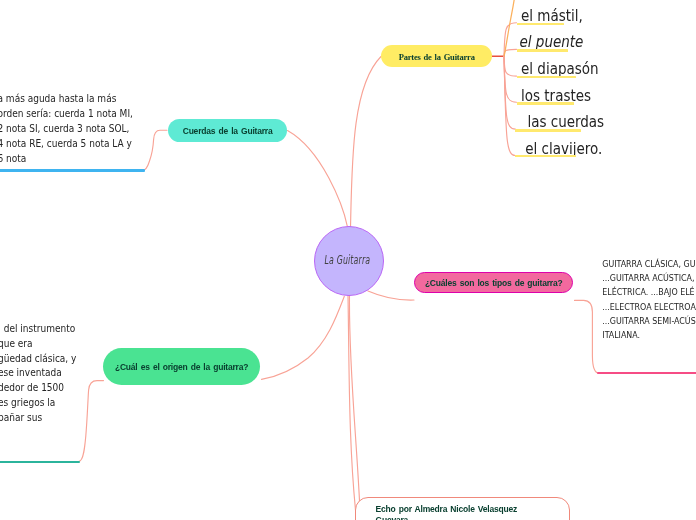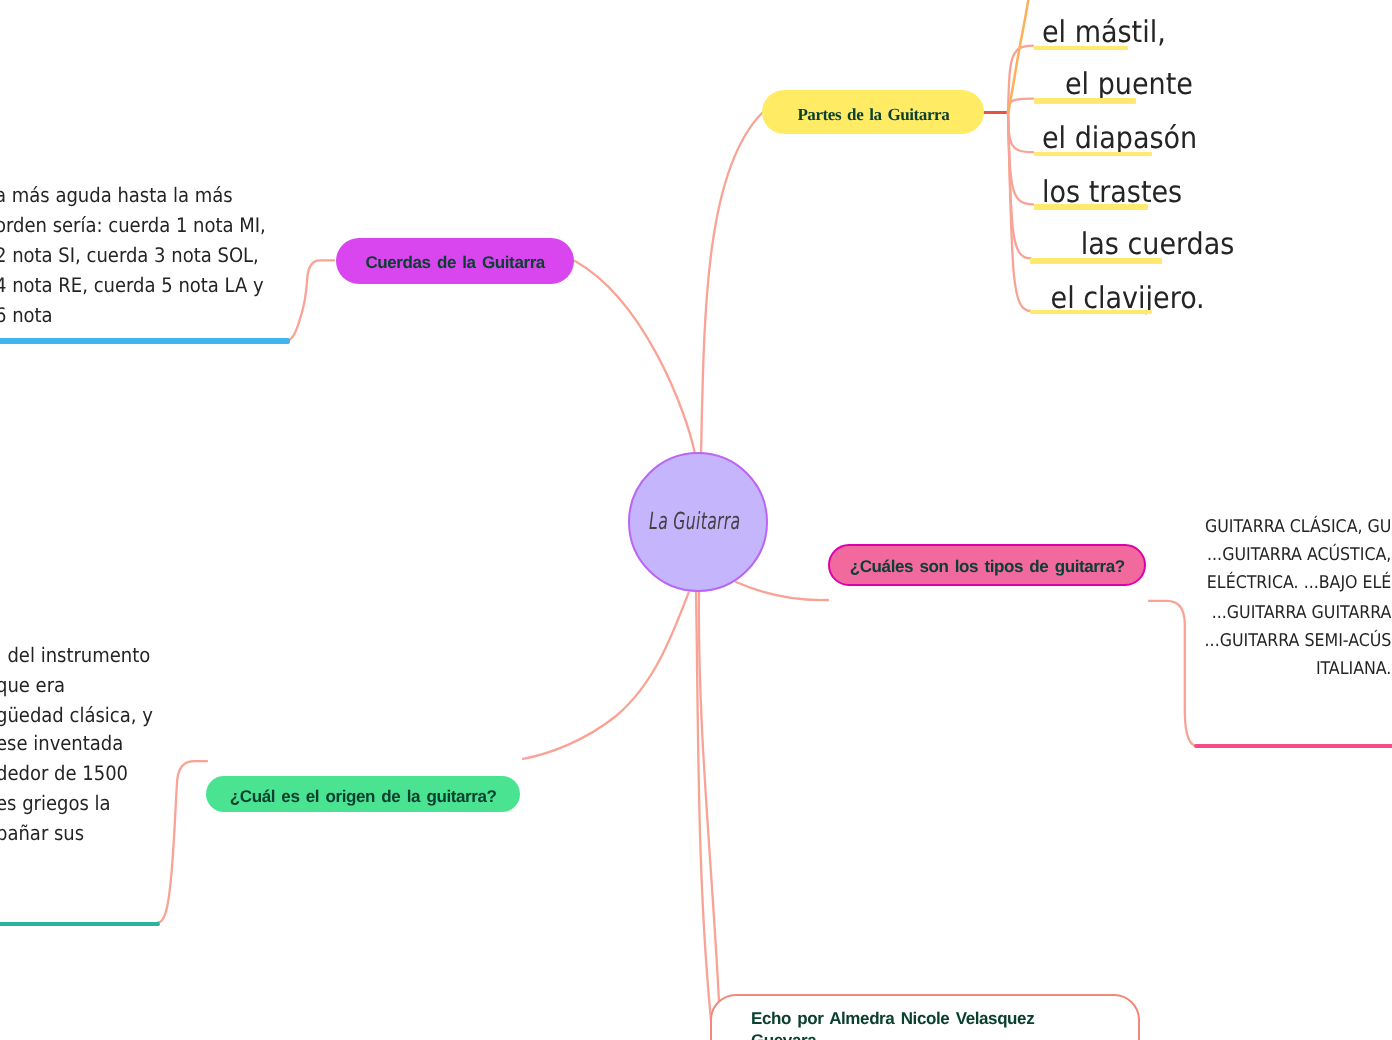--- a/index.html
+++ b/index.html
@@ -46,66 +46,66 @@
   </svg>
 
   <div class="center" style="left:314px;top:226px;width:68px;height:68px;">
     <span>La  Guitarra</span>
   </div>
 
   <div class="node" style="left:381px;top:44.7px;width:111.4px;height:22.7px;background:#ffec64;color:#0a4030;font-size:8.5px;font-family:Liberation Serif, serif;">
     <span>Partes de la Guitarra</span>
   </div>
 
-  <div class="node" style="left:168.2px;top:118.9px;width:118.8px;height:23.2px;background:#d946ef;color:#0a4030;font-size:8.5px;">
+  <div class="node" style="left:168.2px;top:118.9px;width:118.8px;height:23.2px;background:#5eead4;color:#0a4030;font-size:8.5px;">
     <span>Cuerdas de la Guitarra</span>
   </div>
 
   <div class="node" style="left:414px;top:272px;width:159.3px;height:21px;background:#f2699e;color:#0a4030;font-size:8.5px;border:1.4px solid #dd00aa;box-sizing:border-box;">
     <span>¿Cuáles son los tipos de guitarra?</span>
   </div>
 
-  <div class="node" style="left:103px;top:388px;width:157.2px;height:18px;background:#4ae392;color:#0a4030;font-size:8.5px;">
+  <div class="node" style="left:103px;top:348px;width:157.2px;height:37px;background:#4ae392;color:#0a4030;font-size:8.5px;">
     <span>¿Cuál es el origen de la guitarra?</span>
   </div>
 
   <div class="node" style="left:354.5px;top:497.2px;width:215px;height:46px;background:#ffffff;color:#0a4030;font-size:8.5px;
               border:1.2px solid #f0897b;border-radius:13px;box-sizing:border-box;
               justify-content:flex-start;align-items:flex-start;padding:5.5px 0 0 20px;white-space:normal;line-height:11.7px;">
     <span style="display:block;width:146px;">Echo por Almedra Nicole Velasquez Guevara</span>
   </div>
 
   <div class="leaflist">
     <div class="leafrow" style="left:516.5px;top:0.6px;">
       <div class="hand txt" style="left:4.5px;top:6.2px;">el mástil,</div>
       <div class="rule" style="top:22px;width:47.8px;"></div>
     </div>
     <div class="leafrow" style="left:516.5px;top:27.1px;">
-      <div class="hand txt" style="left:16px;top:6.3px;">el puente</div>
+      <div class="hand txt" style="left:3px;top:6.3px;font-style:italic;">el puente</div>
       <div class="rule" style="top:22px;width:51.3px;"></div>
     </div>
     <div class="leafrow" style="left:516.5px;top:53.9px;">
       <div class="hand txt" style="left:4.5px;top:6.3px;">el diapasón</div>
       <div class="rule" style="top:22px;width:59.7px;"></div>
     </div>
     <div class="leafrow" style="left:516.5px;top:80.0px;">
       <div class="hand txt" style="left:4.5px;top:6.8px;">los trastes</div>
       <div class="rule" style="top:22px;width:57.3px;"></div>
     </div>
     <div class="leafrow" style="left:515.4px;top:107.0px;">
-      <div class="hand txt" style="left:25px;top:6.4px;">las cuerdas</div>
+      <div class="hand txt" style="left:12px;top:6.4px;">las cuerdas</div>
       <div class="rule" style="top:22px;width:65.9px;"></div>
     </div>
     <div class="leafrow" style="left:515.4px;top:132.8px;">
       <div class="hand txt" style="left:9.9px;top:7.2px;">el clavijero.</div>
       <div class="rule" style="top:22px;width:60.7px;"></div>
     </div>
   </div>
 
   <div class="tblock hand" style="left:-2.5px;top:91px;font-size:10px;line-height:15.1px;"><div>a más aguda hasta la más</div><div>orden sería: cuerda 1 nota MI,</div><div>2 nota SI, cuerda 3 nota SOL,</div><div>4 nota RE, cuerda 5 nota LA y</div><div>6 nota</div></div>
   <div class="rule2" style="left:-60px;top:169.4px;width:204.6px;height:2.3px;background:#3fb4f0;"></div>
 
   <div class="tblock hand" style="left:-2px;top:322px;font-size:10px;line-height:14.75px;"><div>. del instrumento</div><div>que era</div><div>güedad clásica, y</div><div>ese inventada</div><div>dedor de 1500</div><div>es griegos la</div><div>pañar sus</div></div>
   <div class="rule2" style="left:-60px;top:461.4px;width:139.5px;height:1.9px;background:#2bb49c;"></div>
 
-  <div class="tblock hand" style="left:602.3px;top:256.8px;font-size:8.8px;line-height:14.25px;text-align:right;"><div>GUITARRA CLÁSICA, GU</div><div>...GUITARRA ACÚSTICA,</div><div>ELÉCTRICA. ...BAJO ELÉ</div><div>...GUITARRA GUITARRA</div><div>...GUITARRA SEMI-ACÚS</div><div>ITALIANA.</div></div>
+  <div class="tblock hand" style="left:602.3px;top:256.8px;font-size:8.8px;line-height:14.25px;"><div>GUITARRA CLÁSICA, GU</div><div>...GUITARRA ACÚSTICA,</div><div>ELÉCTRICA. ...BAJO ELÉ</div><div>...ELECTROA ELECTROA</div><div>...GUITARRA SEMI-ACÚS</div><div>ITALIANA.</div></div>
   <div class="rule2" style="left:596.9px;top:372.1px;width:110px;height:2.3px;background:#f64c85;"></div>
 </div>
 
 </body></html>

